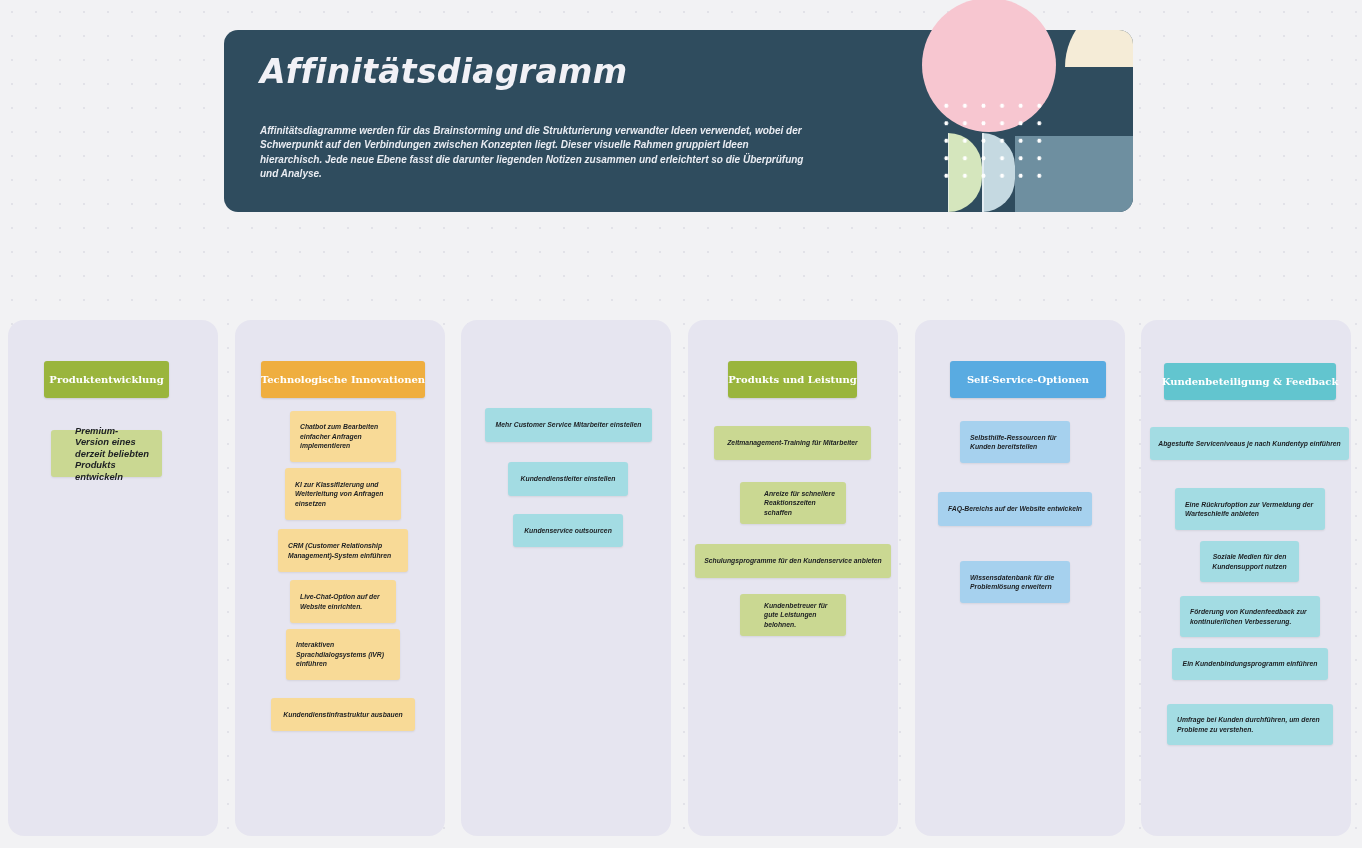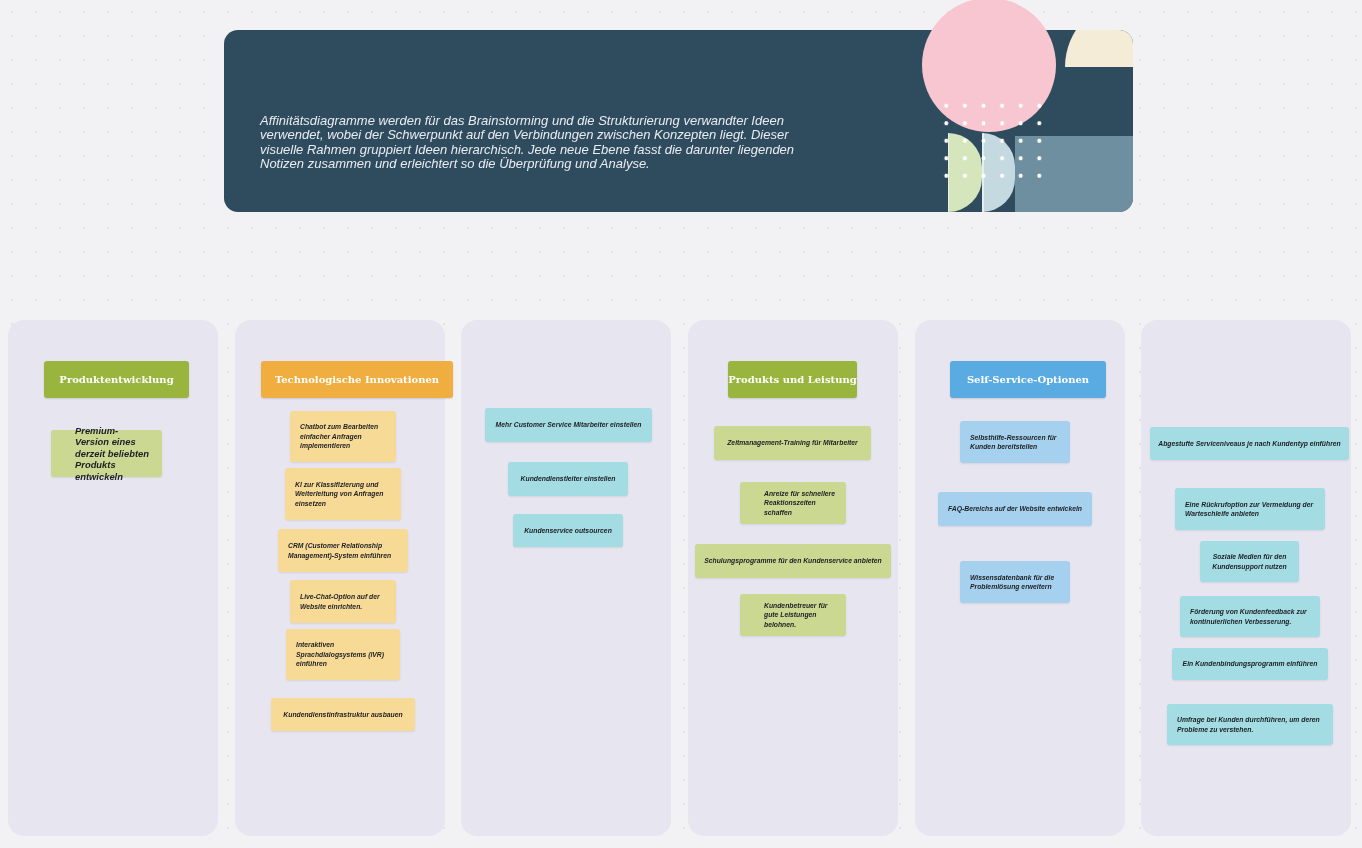--- a/index.html
+++ b/index.html
@@ -16,23 +16,23 @@
   .banner {
     position: absolute; left: 224px; top: 30px; width: 909px; height: 182px;
     background: #2f4c5e; border-radius: 14px; overflow: hidden;
   }
   .banner-title {
     position: absolute; left: 36px; top: 22px;
     font-family: "DejaVu Sans", sans-serif; font-weight: bold; font-style: italic;
     font-size: 33px; color: #f1f1f6; letter-spacing: 0.3px;
   }
   .banner-desc {
-    position: absolute; left: 36px; top: 84px; width: 545px;
-    font-family: "Liberation Sans", sans-serif; font-weight: normal; font-style: italic;
-    font-size: 13px; line-height: 14.3px; color: #e9ecf2;
+    position: absolute; left: 36px; top: 94px; width: 545px;
+    font-family: "Liberation Sans", sans-serif; font-weight: bold; font-style: italic;
+    font-size: 10px; line-height: 14.3px; color: #e9ecf2;
   }
   .deco-bluegray {
     position: absolute; left: 791px; top: 106px; width: 118px; height: 76px;
     background: #6e8fa0;
   }
   .deco-cream {
     position: absolute; left: 841px; top: 37px; width: 136px; height: 136px;
     border-radius: 50%; background: #f5ecd7;
     clip-path: inset(0 68px 68px 0);
     transform: translate(0, -68px);
@@ -91,32 +91,33 @@
   .n-blue   { background: #a6d1ee; }
 </style>
 </head>
 <body>
 
 <div class="banner">
   <div class="deco-bluegray"></div>
   <div class="deco-cream"></div>
   <div class="deco-green"></div>
   <div class="deco-lightblue"></div>
+  <div class="banner-title">Affinitätsdiagramm</div>
   <div class="banner-desc">Affinitätsdiagramme werden für das Brainstorming und die Strukturierung verwandter Ideen verwendet, wobei der Schwerpunkt auf den Verbindungen zwischen Konzepten liegt. Dieser visuelle Rahmen gruppiert Ideen hierarchisch. Jede neue Ebene fasst die darunter liegenden Notizen zusammen und erleichtert so die Überprüfung und Analyse.</div>
 </div>
 <div class="deco-pink"></div>
 <div class="dots" style="left:937px; top:97px;"></div>
 
 <div class="column" style="left:8px;">
-  <div class="header c-green" style="left:36px; top:41px; width:145px;">Produktentwicklung</div>
+  <div class="header c-green" style="left:36px; top:41px; width:125px;">Produktentwicklung</div>
   <div class="note n-green big" style="left:43px; top:110px; width:111px; height:47px;">Premium-Version eines derzeit beliebten Produkts  entwickeln</div>
 </div>
 
 <div class="column" style="left:235px;">
-  <div class="header c-orange" style="left:26px; top:41px; width:192px;">Technologische Innovationen</div>
+  <div class="header c-orange" style="left:26px; top:41px; width:164px;">Technologische Innovationen</div>
   <div class="note n-yellow" style="left:55px; top:91px; width:106px; height:51px;">Chatbot zum Bearbeiten einfacher Anfragen implementieren</div>
   <div class="note n-yellow" style="left:50px; top:148px; width:116px; height:52px;">KI zur Klassifizierung und Weiterleitung von Anfragen einsetzen</div>
   <div class="note n-yellow" style="left:43px; top:209px; width:130px; height:43px;">CRM (Customer Relationship Management)-System einführen</div>
   <div class="note n-yellow" style="left:55px; top:260px; width:106px; height:43px;">Live-Chat-Option auf der Website einrichten.</div>
   <div class="note n-yellow" style="left:51px; top:309px; width:114px; height:51px;">Interaktiven Sprachdialogsystems (IVR) einführen</div>
   <div class="note n-yellow center" style="left:36px; top:378px; width:144px; height:33px;">Kundendienstinfrastruktur ausbauen</div>
 </div>
 
 <div class="column" style="left:461px;">
   <div class="note n-teal center" style="left:24px; top:88px; width:167px; height:34px;">Mehr Customer Service Mitarbeiter einstellen</div>
@@ -133,19 +134,20 @@
 </div>
 
 <div class="column" style="left:915px;">
   <div class="header c-blue" style="left:35px; top:41px; width:156px;">Self-Service-Optionen</div>
   <div class="note n-blue" style="left:45px; top:101px; width:110px; height:42px;">Selbsthilfe-Ressourcen für Kunden bereitstellen</div>
   <div class="note n-blue center" style="left:23px; top:172px; width:154px; height:34px;">FAQ-Bereichs auf der Website entwickeln</div>
   <div class="note n-blue" style="left:45px; top:241px; width:110px; height:42px;">Wissensdatenbank für die Problemlösung erweitern</div>
 </div>
 
 <div class="column" style="left:1141px;">
+  <div class="header c-teal" style="left:23px; top:43px; width:172px;">Kundenbeteiligung &amp; Feedback</div>
   <div class="note n-teal center" style="left:9px; top:107px; width:199px; height:33px;">Abgestufte Serviceniveaus je nach Kundentyp einführen</div>
   <div class="note n-teal" style="left:34px; top:168px; width:150px; height:42px;">Eine Rückrufoption zur Vermeidung der Warteschleife anbieten</div>
   <div class="note n-teal center" style="left:59px; top:221px; width:99px; height:41px;">Soziale Medien für den Kundensupport nutzen</div>
   <div class="note n-teal" style="left:39px; top:276px; width:140px; height:41px;">Förderung von Kundenfeedback zur kontinuierlichen Verbesserung.</div>
   <div class="note n-teal center" style="left:31px; top:328px; width:156px; height:32px;">Ein Kundenbindungsprogramm einführen</div>
   <div class="note n-teal" style="left:26px; top:384px; width:166px; height:41px;">Umfrage bei Kunden durchführen, um deren Probleme zu verstehen.</div>
 </div>
 
 </body></html>

